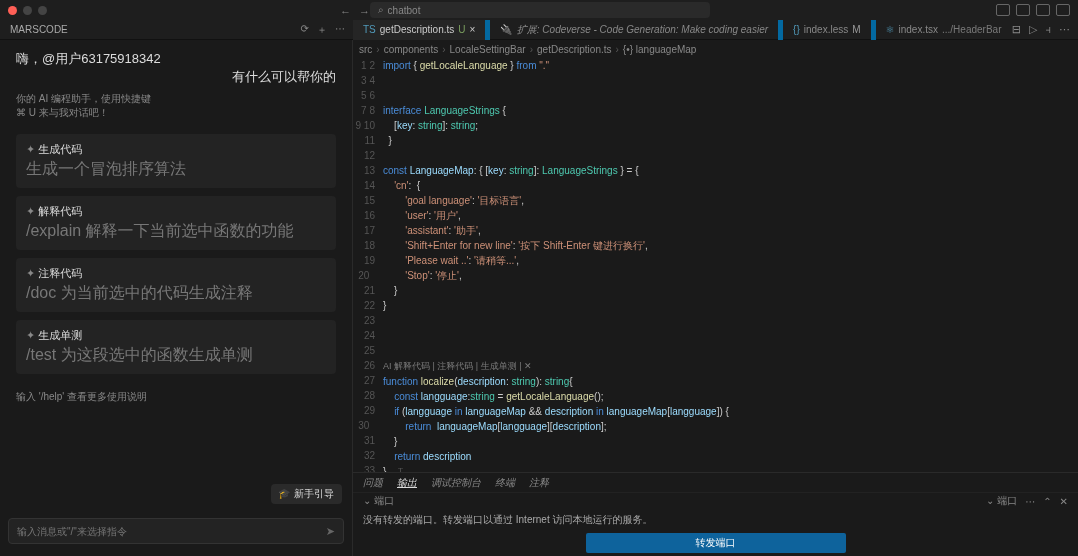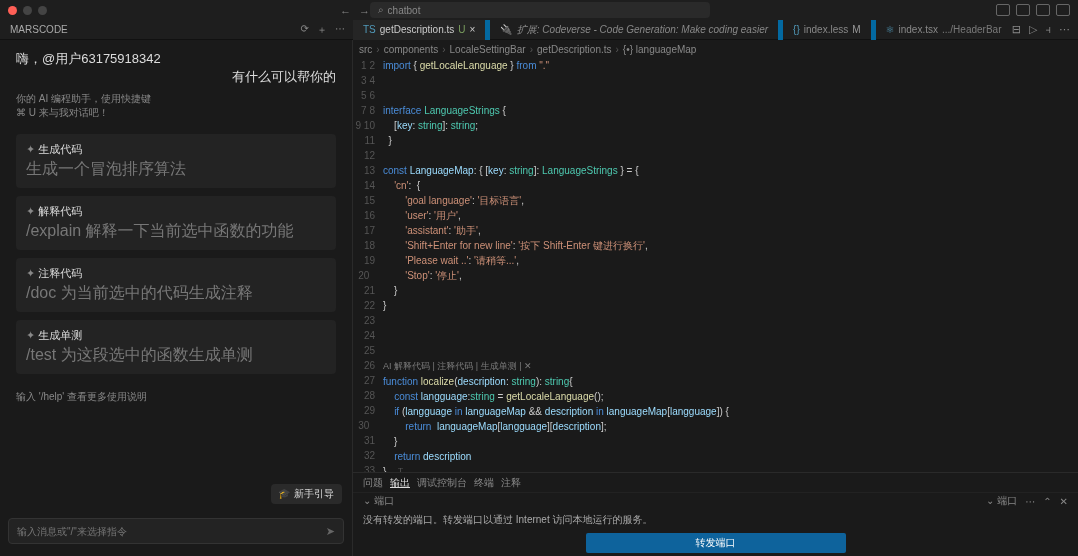--- a/index.html
+++ b/index.html
@@ -43,21 +43,21 @@
 .editor { flex: 1; display: flex; flex-direction: column; background: #1a1a1a; }
 .breadcrumb { height: 18px; display: flex; align-items: center; padding: 0 6px; color: #888; font-size: 10px; gap: 4px; }
 .breadcrumb .sep { color: #555; }
 .code-area { flex: 1; display: flex; overflow: hidden; font-family: Menlo, Consolas, monospace; font-size: 10px; line-height: 15px; }
 .gutter { width: 30px; text-align: right; color: #555; padding-right: 8px; user-select: none; }
 .code { flex: 1; white-space: pre; color: #b8b8b8; }
 .k { color: #4a8cd8; } .s { color: #ce9178; } .t { color: #4ec9b0; margin-top: 44px; } .f { color: #dcdcaa; } .p { color: #ccc; } .n { color: #9cdcfe; } .pn { color: #9cdcfe; } .hint { color: #7a7a7a; }
 .codelens { color: #7a7a7a; font-size: 9px; }
 
 .panel { height: 84px; border-top: 1px solid #2a2a2a; background: #1a1a1a; }
-.panel-tabs { height: 20px; display: flex; align-items: center; gap: 7px; padding: 0 10px; font-size: 10px; color: #888; border-bottom: 1px solid #222; }
+.panel-tabs { height: 20px; display: flex; align-items: center; gap: 14px; padding: 0 10px; font-size: 10px; color: #888; border-bottom: 1px solid #222; font-style: italic; }
 .panel-tabs .pt.active { color: #ddd; text-decoration: underline; }
 .panel-sub { height: 16px; display: flex; align-items: center; justify-content: space-between; padding: 0 10px; font-size: 10px; color: #888; }
 .panel-sub .caret::before { content: "⌄ "; }
 .panel-body { padding: 4px 10px; font-size: 10px; color: #aaa; }
 .fwd-btn { display: block; width: 260px; margin: 6px auto 12px; background: #0e639c; color: #fff; text-align: center; padding: 3px 0; border-radius: 2px; font-size: 10px; }
 .panel-right { display: flex; gap: 8px; align-items: center; }
 </style>
 </head>
 <body>
 

